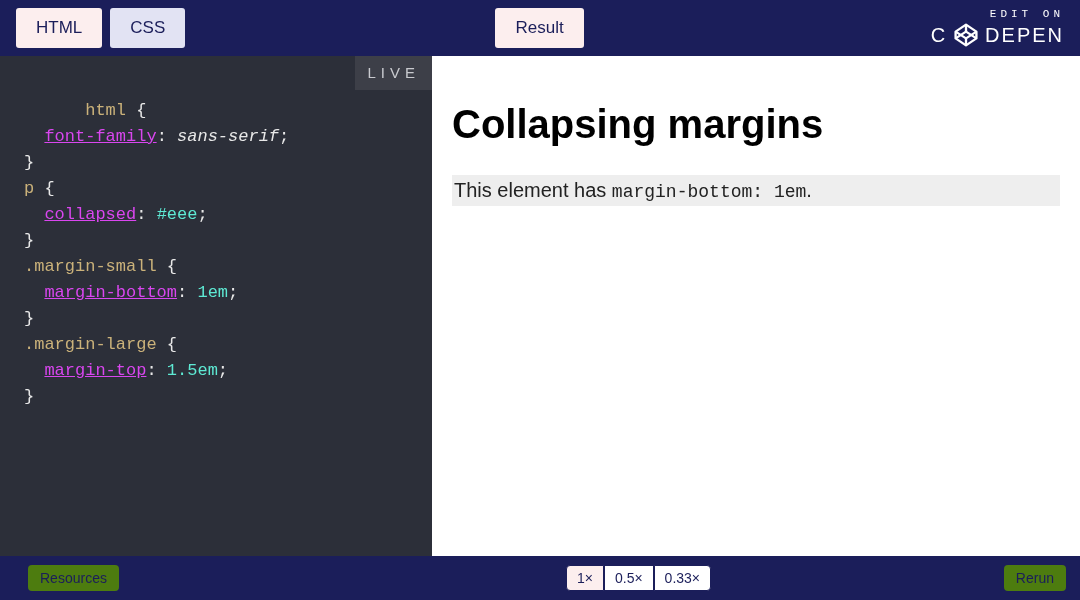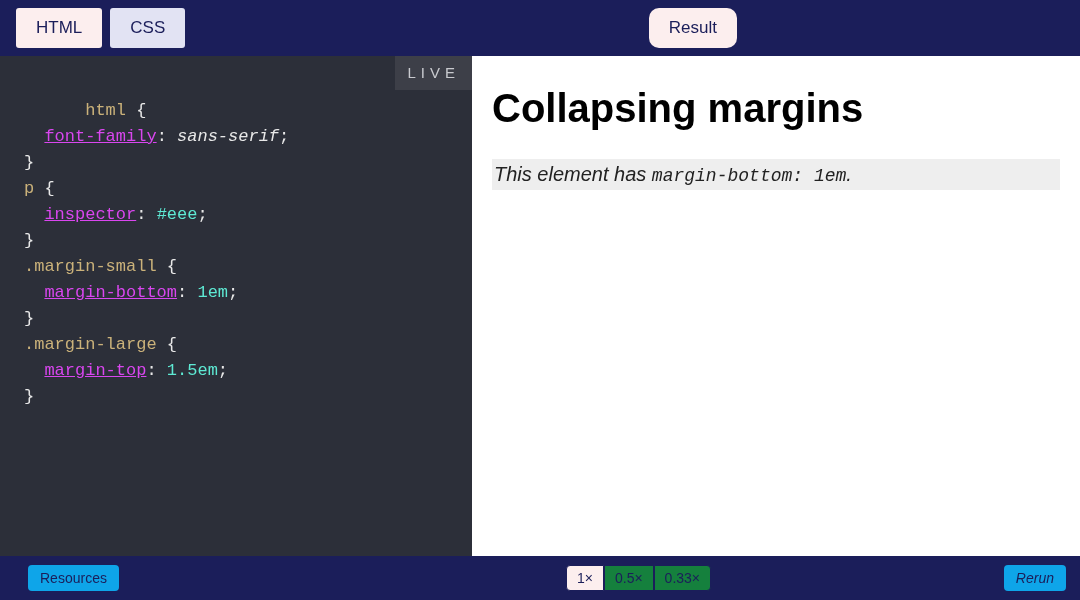--- a/index.html
+++ b/index.html
@@ -8,63 +8,79 @@
   .header { display: flex; align-items: center; height: 56px; background: #1b1e5a; padding: 0 16px; gap: 8px; }
   .tab { height: 40px; padding: 0 20px; display: flex; align-items: center; justify-content: center; font-size: 17px; border-radius: 3px; cursor: pointer; }
   .tab.active { background: #fceeee; color: #1b1e5a; }
   .tab.inactive { background: #e2e3f3; color: #1b1e5a; text-align: right; }
   .spacer { flex: 1; }
   .editon { color: #fff; text-align: right; font-family: "Courier New", monospace; letter-spacing: 4px; font-size: 11px; line-height: 1.1; }
   .codepen-logo { display: flex; align-items: center; gap: 6px; color: #fff; font-size: 20px; letter-spacing: 2px; font-family: "Arial", sans-serif; }
   .codepen-mark { width: 26px; height: 26px; }
   .logo-wrap { display: flex; flex-direction: column; align-items: flex-end; gap: 2px; margin-left: 12px; }
   .main { flex: 1; display: flex; min-height: 0; }
-  .editor { width: 472px; background: #2c2f39; color: #fff; font-family: Consolas, "Courier New", monospace; font-size: 17px; line-height: 26px; padding: 16px 24px; position: relative; white-space: pre; }
+  .editor { width: 432px; background: #2c2f39; color: #fff; font-family: Consolas, "Courier New", monospace; font-size: 17px; line-height: 26px; padding: 16px 24px; position: relative; white-space: pre; }
   .live-badge { position: absolute; top: 0; right: 0; background: #3d3f48; color: #c9cacf; font-size: 15px; letter-spacing: 5px; padding: 4px 12px; font-family: -apple-system, sans-serif; }
   .sel1 { color: #cbb27a; }
   .prop { color: #d946ef; text-decoration: underline; }
   .punct { color: #e8e8e8; }
   .val { color: #e8e8e8; font-style: italic; }
   .num { color: #5eead4; }
-  .result { flex: 1; background: #fff; padding: 18px 20px; font-family: Arial, Helvetica, sans-serif; overflow: hidden; }
+  .result { flex: 1; background: #fff; padding: 34px 20px; font-family: Arial, Helvetica, sans-serif; overflow: hidden; }
   .result h1 { font-size: 40px; font-weight: 800; margin: 12px 0 28px 0; color: #000; }
-  .result p { background: #eee; font-size: 20px; margin: 0; padding: 2px 2px; line-height: 1.35; color: #222; font-style: italic; }
+  .result p { background: #eee; font-size: 20px; margin: 0; padding: 2px 2px; line-height: 1.35; color: #222; }
   .result p.small { margin-bottom: 1em; }
   .result p.large { margin-top: 1.5em; }
   .result code { font-family: Consolas, "Courier New", monospace; font-size: 18px; }
   .footer { height: 44px; background: #1b1e5a; display: flex; align-items: center; padding: 0 14px; gap: 6px; }
-  .btn { background: #0ea5e9; color: #1b1e5a; border-radius: 4px; padding: 5px 12px; font-size: 14px; cursor: pointer; border: none; }
+  .btn { background: #4d7c0f; color: #1b1e5a; border-radius: 4px; padding: 5px 12px; font-size: 14px; cursor: pointer; border: none; }
   .footer-wrap { position: relative; width: 100%; height: 100%; display: flex; align-items: center; }
-  .zoom { background: #15803d; color: #1b1e5a; border: 1px solid #1b1e5a; padding: 4px 10px; font-size: 14px; cursor: pointer; }
+  .zoom { background: #ffffff; color: #1b1e5a; border: 1px solid #1b1e5a; padding: 4px 10px; font-size: 14px; cursor: pointer; }
   .zoom:first-child { border-top-left-radius: 4px; border-bottom-left-radius: 4px; }
   .zoom:last-child { border-top-right-radius: 4px; border-bottom-right-radius: 4px; }
   .zoom.active { background: #fceeee; }
-  .rerun { margin-left: auto; font-style: italic; }
+  .rerun { margin-left: auto; }
   .left-footer { position: absolute; left: 14px; }
   .center-footer { position: absolute; left: 552px; display: flex; }
 </style>
 </head>
 <body>
 
 <div class="app">
 
   <div class="header">
     <div class="tab active">HTML</div>
     <div class="tab inactive">CSS</div>
     <div class="spacer"></div>
-    <div class="tab active" style="margin-right: 327px; border-radius: 10px;">Result</div>
+    <div class="tab active" style="margin-right: 327px;">Result</div>
+    <div class="logo-wrap">
+      <div class="editon">EDIT ON</div>
+      <div class="codepen-logo">
+        <span>C</span>
+        <svg class="codepen-mark" viewBox="0 0 100 100">
+          <g fill="none" stroke="#fff" stroke-width="9" stroke-linejoin="round">
+            <polygon points="50,10 90,37 90,63 50,90 10,63 10,37"></polygon>
+            <polyline points="10,37 50,63 90,37"></polyline>
+            <polyline points="10,63 50,37 90,63"></polyline>
+            <line x1="50" y1="10" x2="50" y2="37"></line>
+            <line x1="50" y1="63" x2="50" y2="90"></line>
+          </g>
+        </svg>
+        <span>DEPEN</span>
+      </div>
+    </div>
   </div>
 
   <div class="main">
     <div class="editor">
       <div class="live-badge">LIVE</div><span class="sel1">html</span><span class="punct"> {</span>
   <span class="prop">font-family</span><span class="punct">: </span><span class="val">sans-serif</span><span class="punct">;</span>
 <span class="punct">}</span>
 <span class="sel1">p</span><span class="punct"> {</span>
-  <span class="prop">inspector</span><span class="punct">: </span><span class="num">#eee</span><span class="punct">;</span>
+  <span class="prop">collapsed</span><span class="punct">: </span><span class="num">#eee</span><span class="punct">;</span>
 <span class="punct">}</span>
 <span class="sel1">.margin-small</span><span class="punct"> {</span>
   <span class="prop">margin-bottom</span><span class="punct">: </span><span class="num">1em</span><span class="punct">;</span>
 <span class="punct">}</span>
 <span class="sel1">.margin-large</span><span class="punct"> {</span>
   <span class="prop">margin-top</span><span class="punct">: </span><span class="num">1.5em</span><span class="punct">;</span>
 <span class="punct">}</span>
     </div>
 
     <div class="result">

